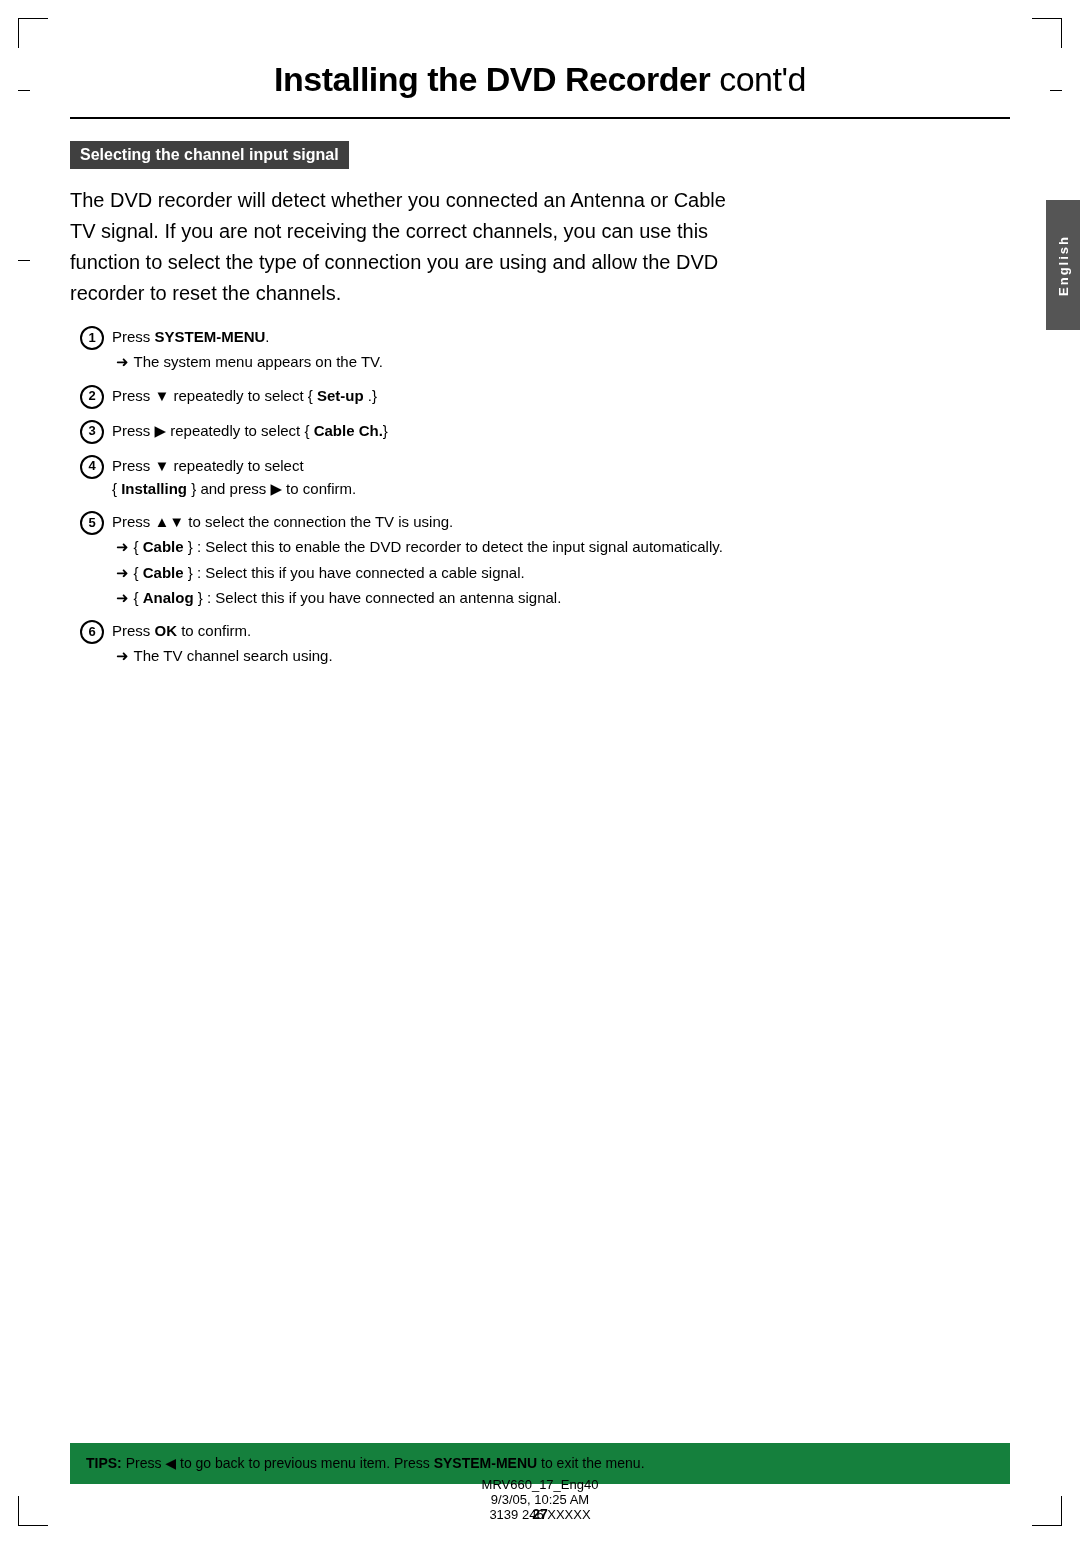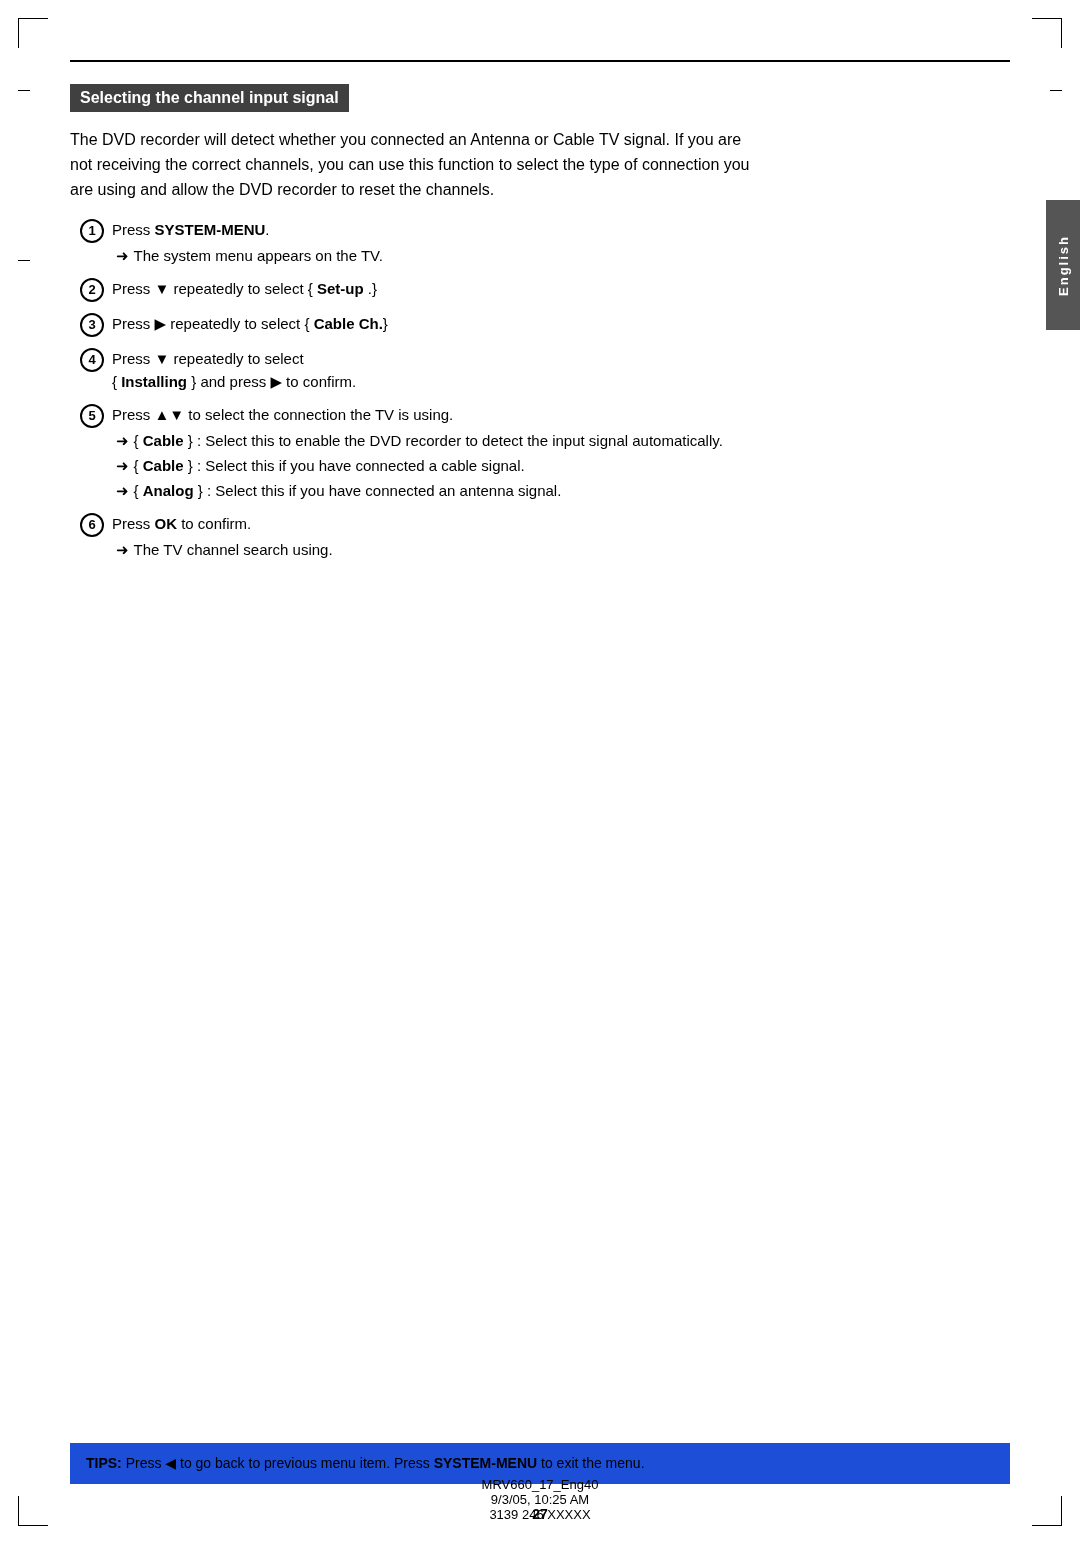--- a/index.html
+++ b/index.html
@@ -144,21 +144,21 @@
       font-size: 16px;
       font-weight: bold;
       padding: 5px 10px;
       margin-bottom: 16px;
       display: inline-block;
       width: auto;
     }
 
     
     .body-text {
-      font-size: 16px;
+      font-size: 20px;
       line-height: 1.55;
       margin-bottom: 16px;
       max-width: 680px;
     }
 
     
     .steps-container {
       margin-left: 10px;
     }
 
@@ -201,21 +201,21 @@
       flex-shrink: 0;
       font-size: 15px;
     }
 
     
     .tips-section {
       position: absolute;
       bottom: 60px;
       left: 70px;
       right: 70px;
-      background: #1d4ed8;
+      background: #15803d;
       padding: 10px 16px;
       font-size: 14px;
       line-height: 1.5;
     }
 
     
     .page-footer {
       position: absolute;
       bottom: 22px;
       left: 70px;
@@ -252,20 +252,24 @@
   <div class="tick-right-top"></div>
   <div class="tick-right-mid"></div>
 
   <div class="english-sidebar">
     <span>English</span>
   </div>
 
   <div class="main-content">
 
     
+    <div class="page-title">
+      <span>Installing the DVD Recorder</span>
+      <span class="normal-weight">cont'd</span>
+    </div>
     <hr class="title-rule">
 
     
     <div class="section-header">Selecting the channel input signal</div>
 
     
     <p class="body-text">The DVD recorder will detect whether you connected an Antenna or Cable TV signal.  If you are not receiving the correct channels, you can use this function to select the type of connection you are using and allow the DVD recorder to reset the channels.</p>
 
     
     <div class="steps-container">

